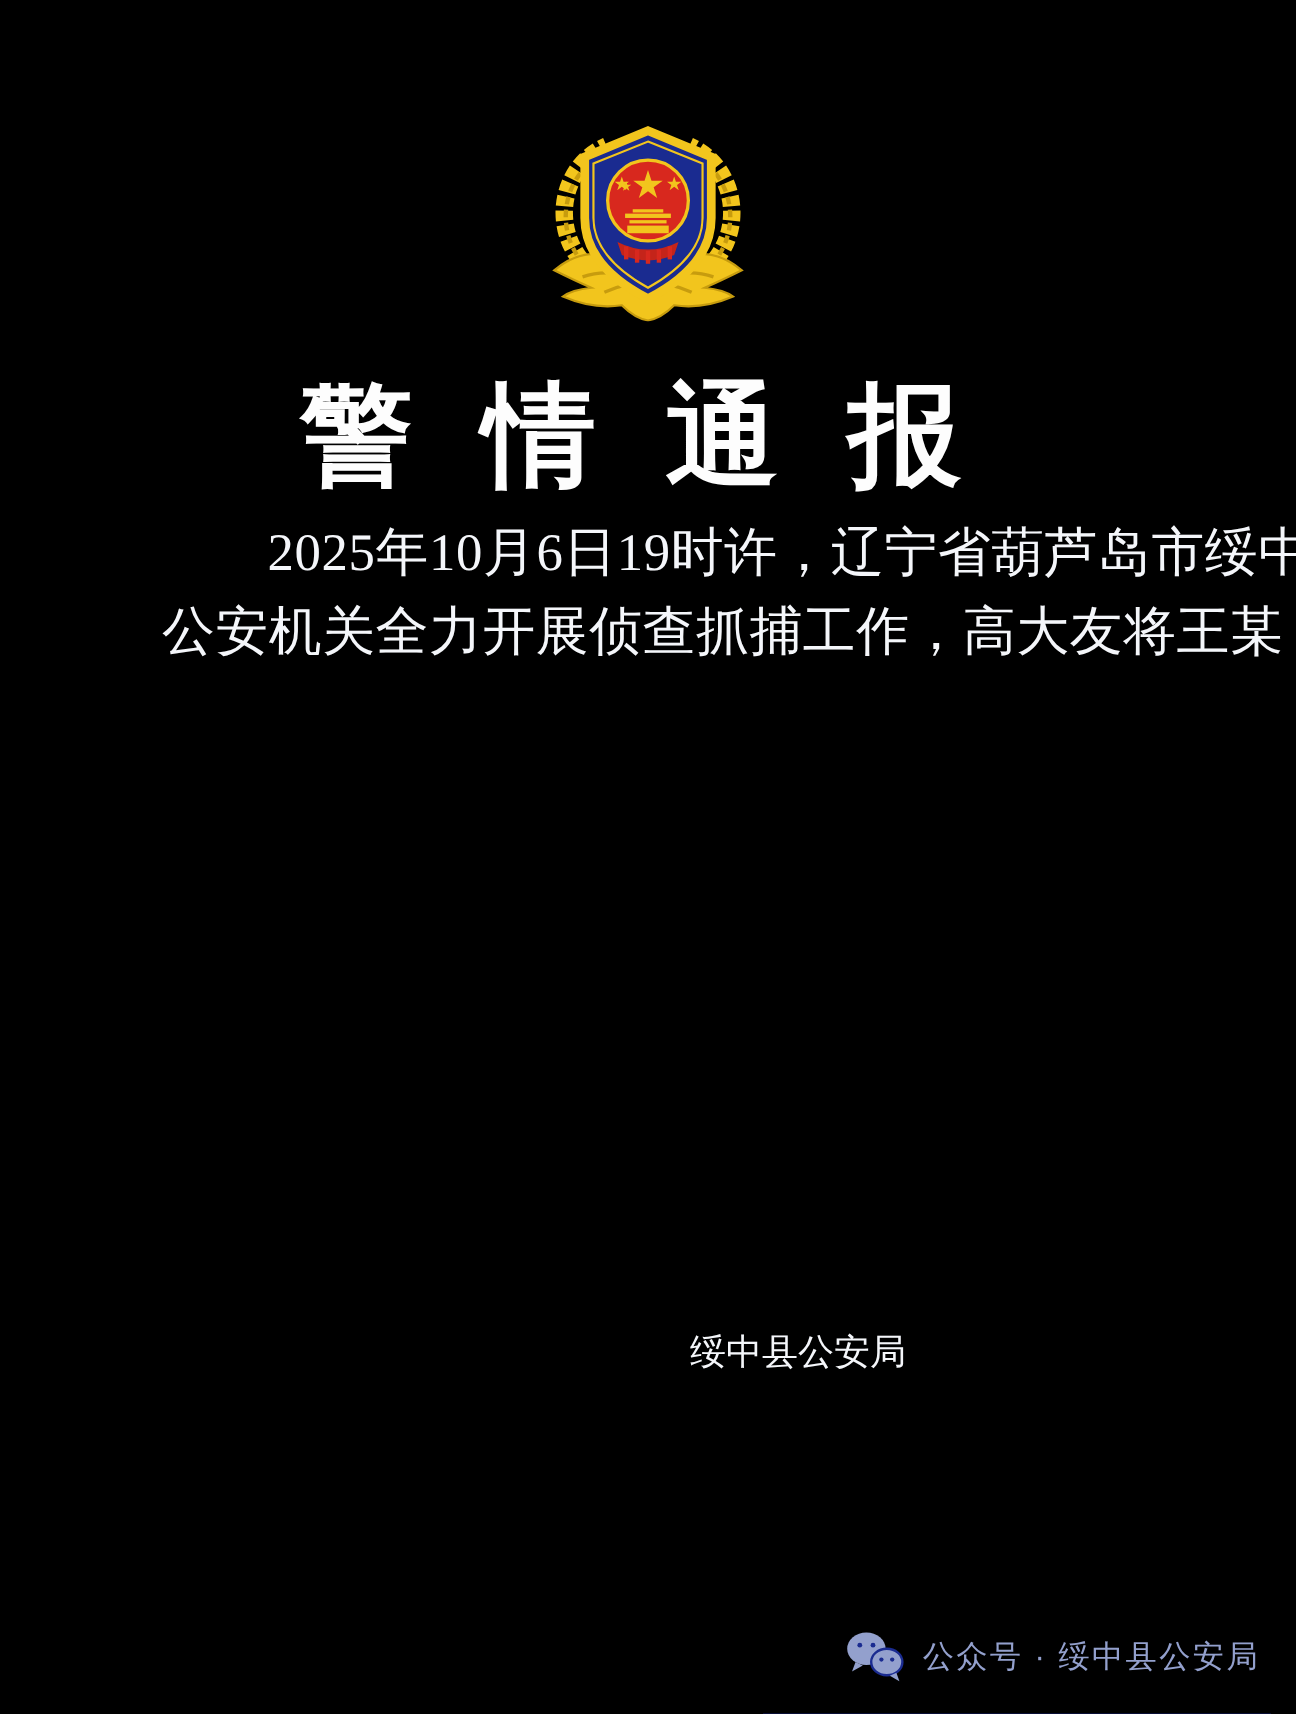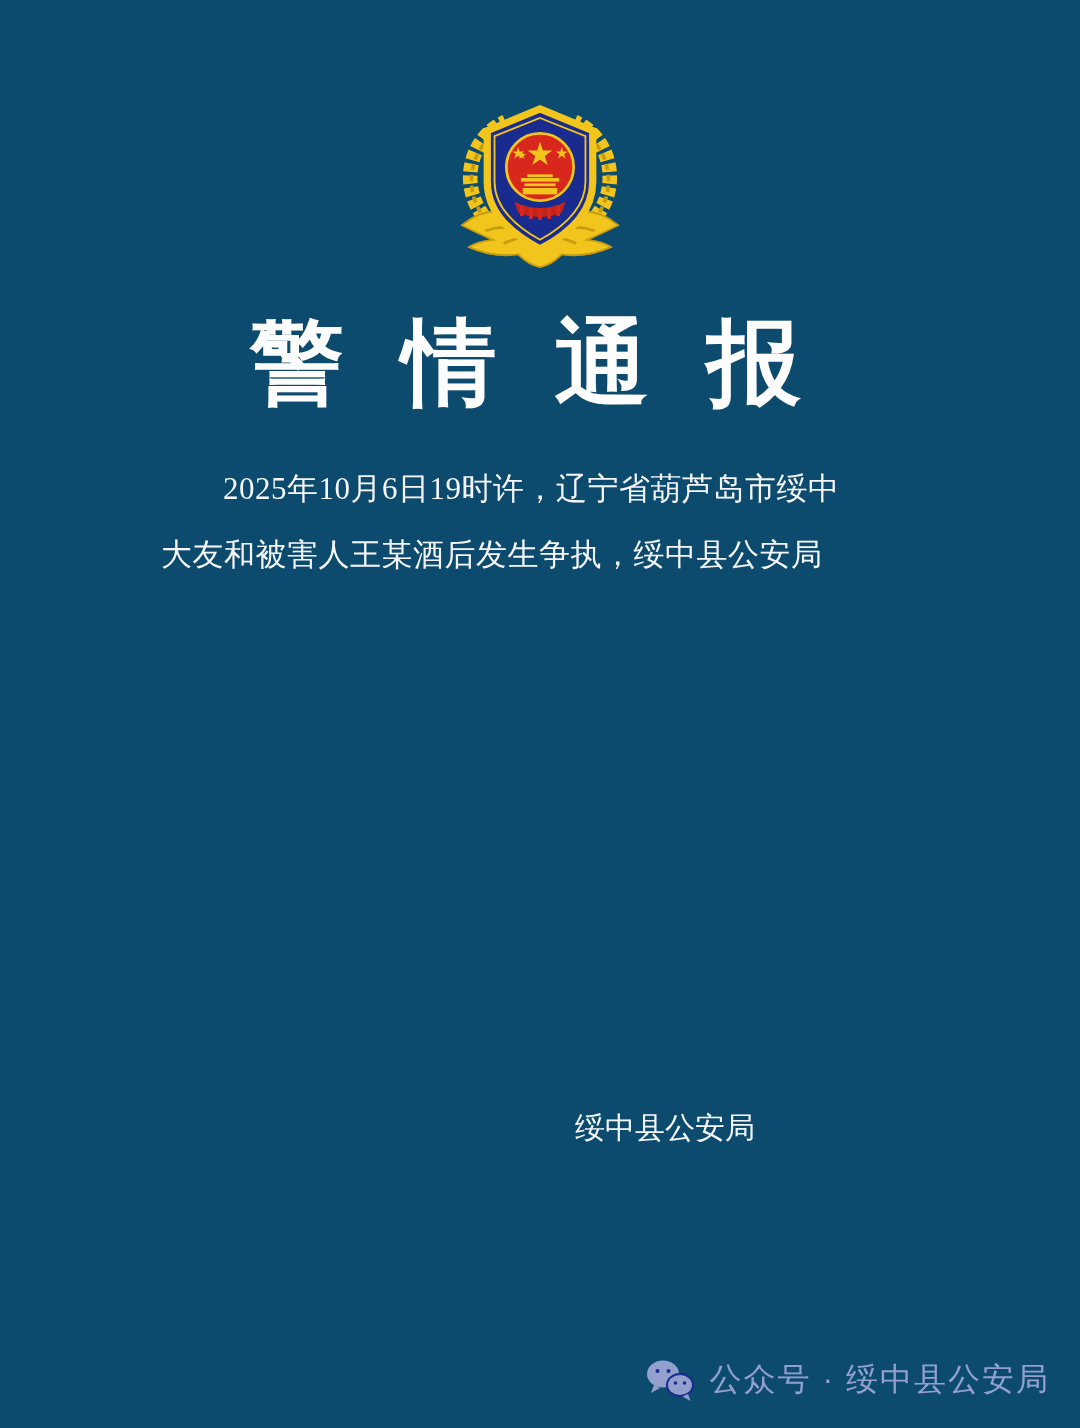--- a/index.html
+++ b/index.html
@@ -6,21 +6,21 @@
   html, body { width: 1080px; height: 1428px; }
   body {
     font-family: "Liberation Serif", "DejaVu Serif", serif;
     background: #16247f;
     overflow: hidden;
   }
   .page {
     position: relative;
     width: 1080px;
     height: 1428px;
-    background: #0c4a6e;
+    background: #000000;
     color: #f2f4f8;
   }
   .badge-wrap {
     position: absolute;
     top: 98px;
     left: 0;
     width: 100%;
     display: flex;
     justify-content: center;
   }
@@ -32,26 +32,25 @@
     text-align: center;
     font-size: 94px;
     font-weight: bold;
     letter-spacing: 0.62em;
     text-indent: 0.31em;
     color: #fdfdfd;
     white-space: nowrap;
   }
   .body-block {
     position: absolute;
-    top: 456px;
+    top: 428px;
     left: 135px;
     width: 812px;
-    font-size: 31px;
+    font-size: 44px;
     color: #f4f6fa;
-    margin-left: 26px;
   }
   .body-line {
     height: 66px;
     line-height: 66px;
     white-space: nowrap;
     letter-spacing: 0.5px;
   }
   .body-line.indent { text-indent: 2em; }
   .signature-block {
     position: absolute;
@@ -64,21 +63,21 @@
   }
   .sig-line { height: 80px; line-height: 80px; white-space: nowrap; }
   .footer {
     position: absolute;
     top: 1358px;
     right: 30px;
     display: flex;
     align-items: center;
     gap: 14px;
     color: #93a0cd;
-    font-size: 32px;
+    font-size: 26px;
     font-family: "Liberation Sans", "DejaVu Sans", sans-serif;
   }
   .wechat-icon { width: 52px; height: 44px; display: block; }
   .footer-label { white-space: nowrap; letter-spacing: 2px; }
 </style>
 </head>
 <body>
 
 <div class="page">
 
@@ -115,21 +114,21 @@
       <rect x="98" y="122" width="4" height="12" fill="#d8281e"></rect>
       <rect x="108" y="121" width="4" height="12" fill="#d8281e"></rect>
       <rect x="118" y="118" width="4" height="12" fill="#d8281e"></rect>
     </svg>
   </div>
 
   <div class="notice-title">警情通报</div>
 
   <div class="body-block">
     <div class="body-line indent">2025年10月6日19时许，辽宁省葫芦岛市绥中</div>
-    <div class="body-line">大友和被害人王某酒后发生争执，绥中县公安局</div>
+    <div class="body-line">公安机关全力开展侦查抓捕工作，高大友将王某</div>
   </div>
 
   <div class="signature-block">
     <div class="sig-line">绥中县公安局</div>
   </div>
 
   <div class="footer">
     <svg class="wechat-icon" viewBox="0 0 52 44" aria-hidden="true">
       <ellipse cx="19" cy="16" rx="16" ry="13.5" fill="#93a0cd"></ellipse>
       <path d="M10,27 l-3,8 l9,-5 Z" fill="#93a0cd"></path>

